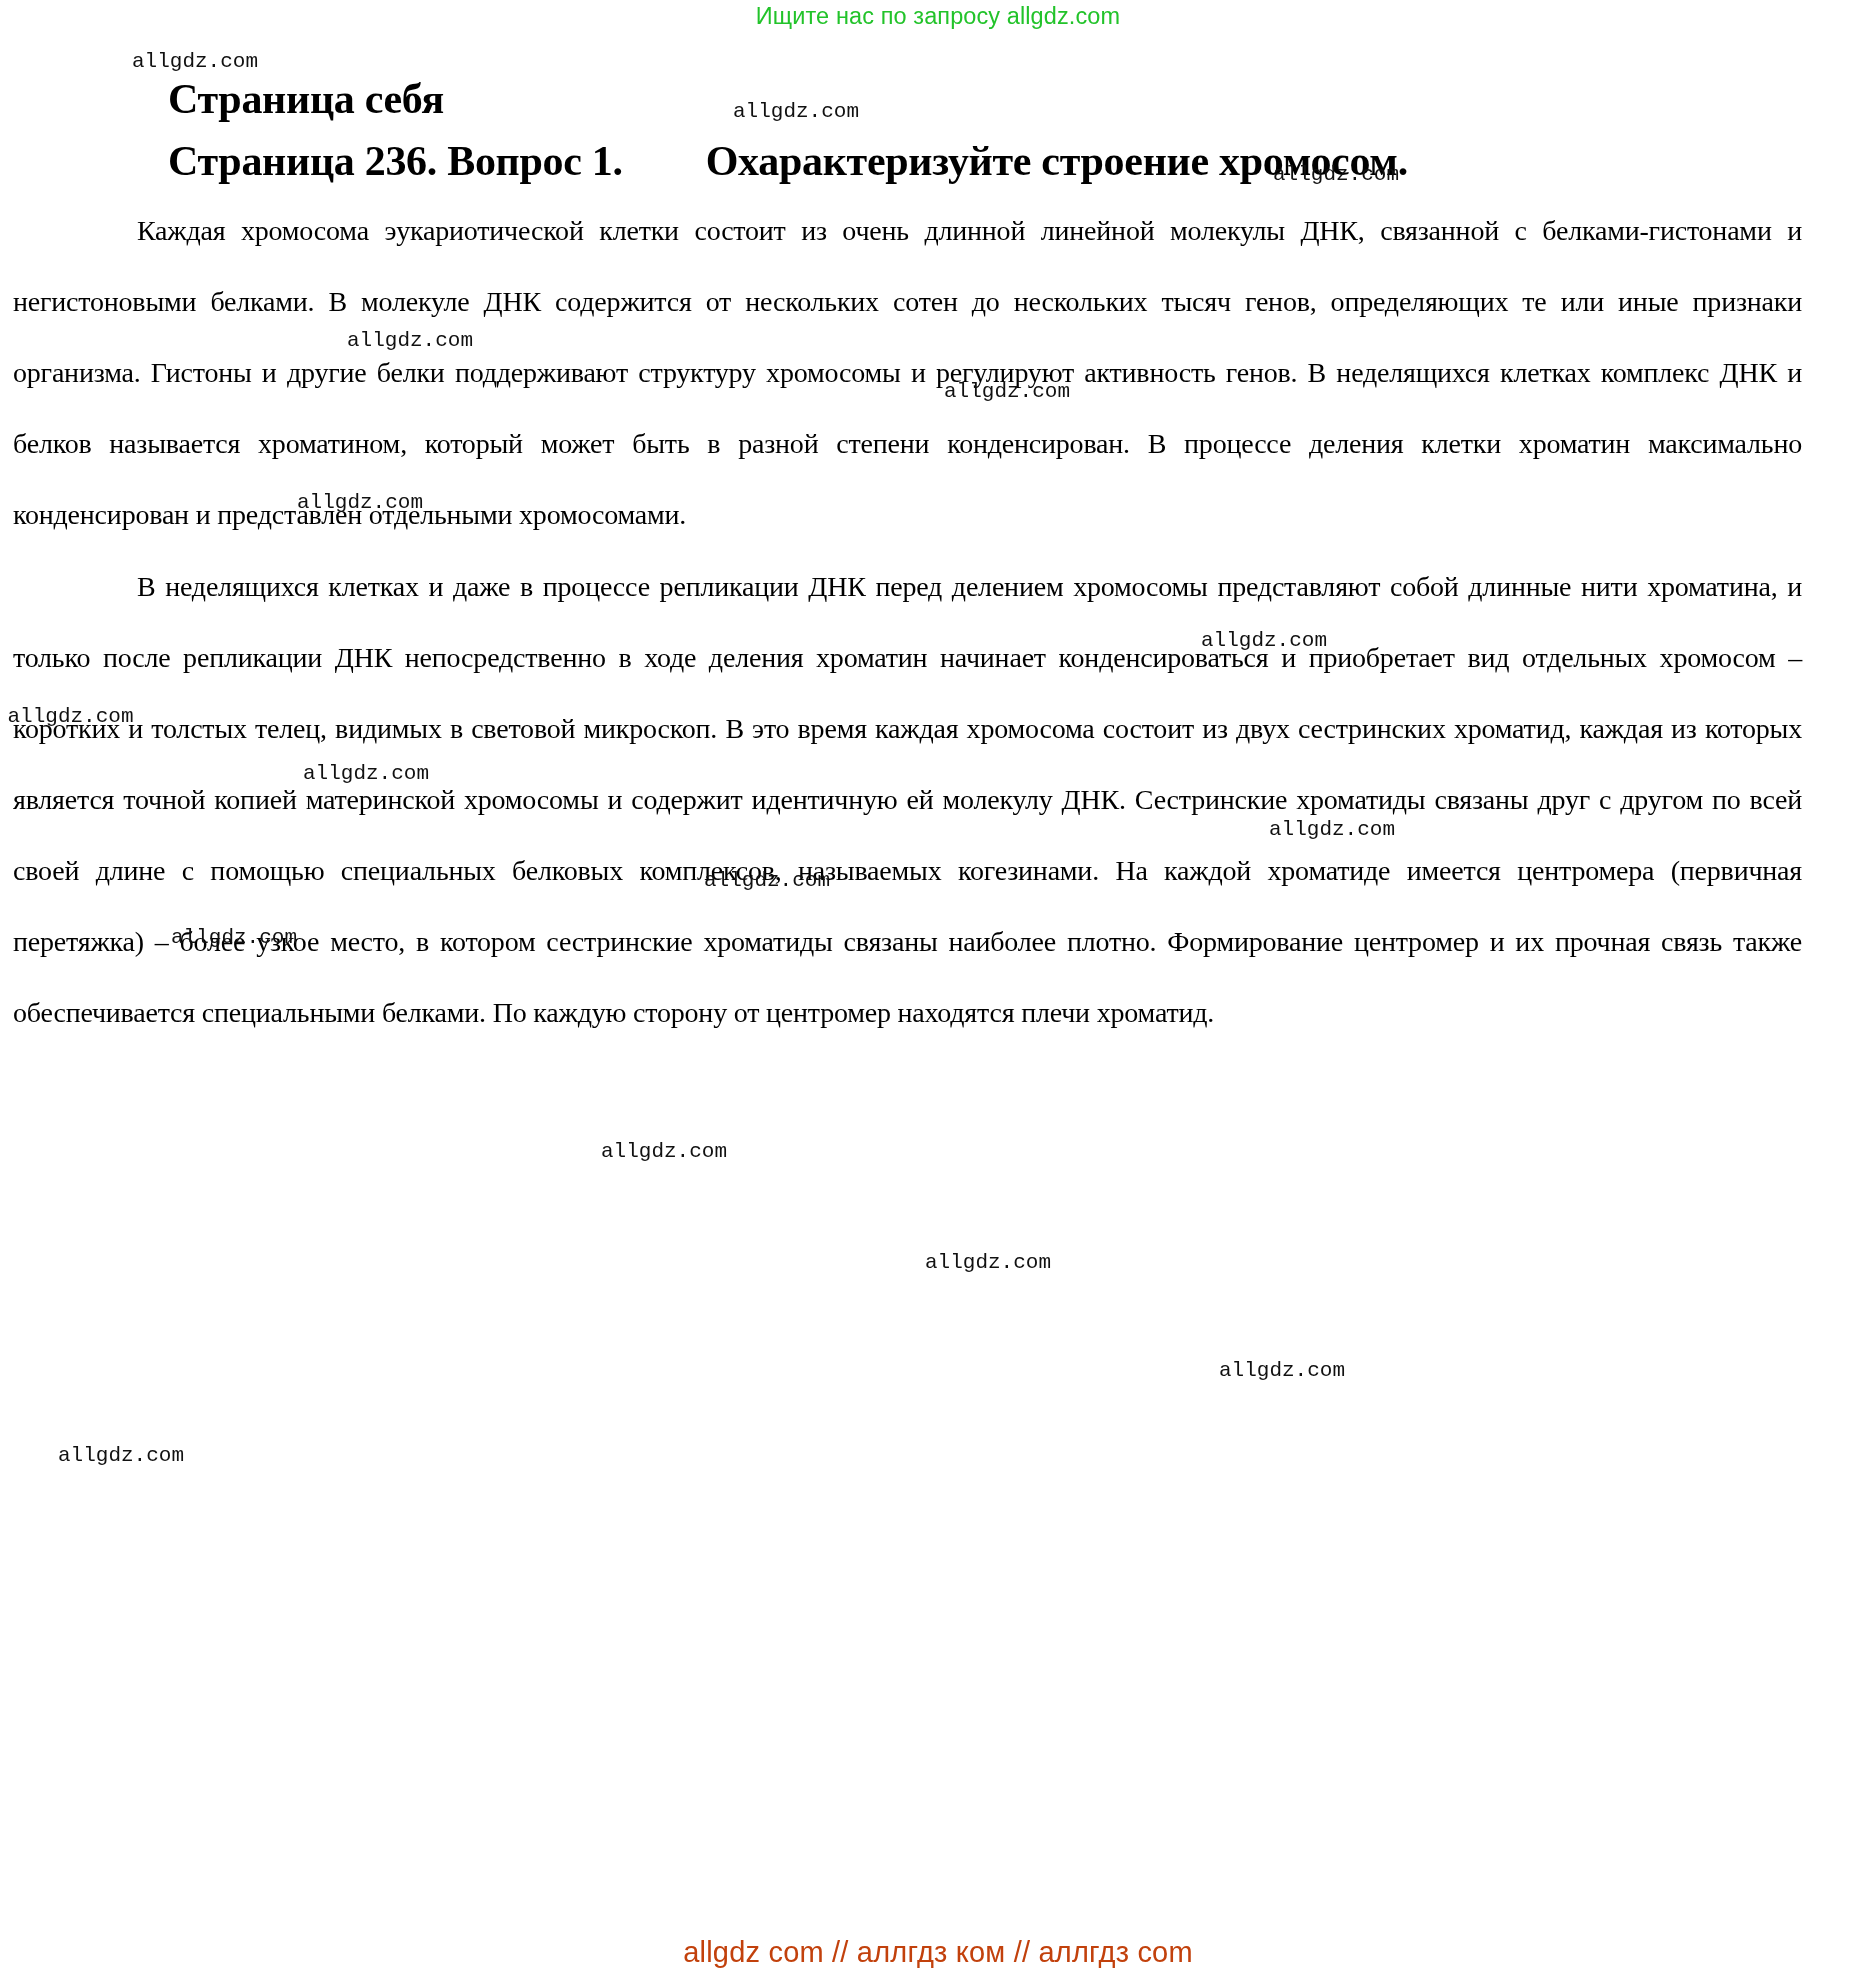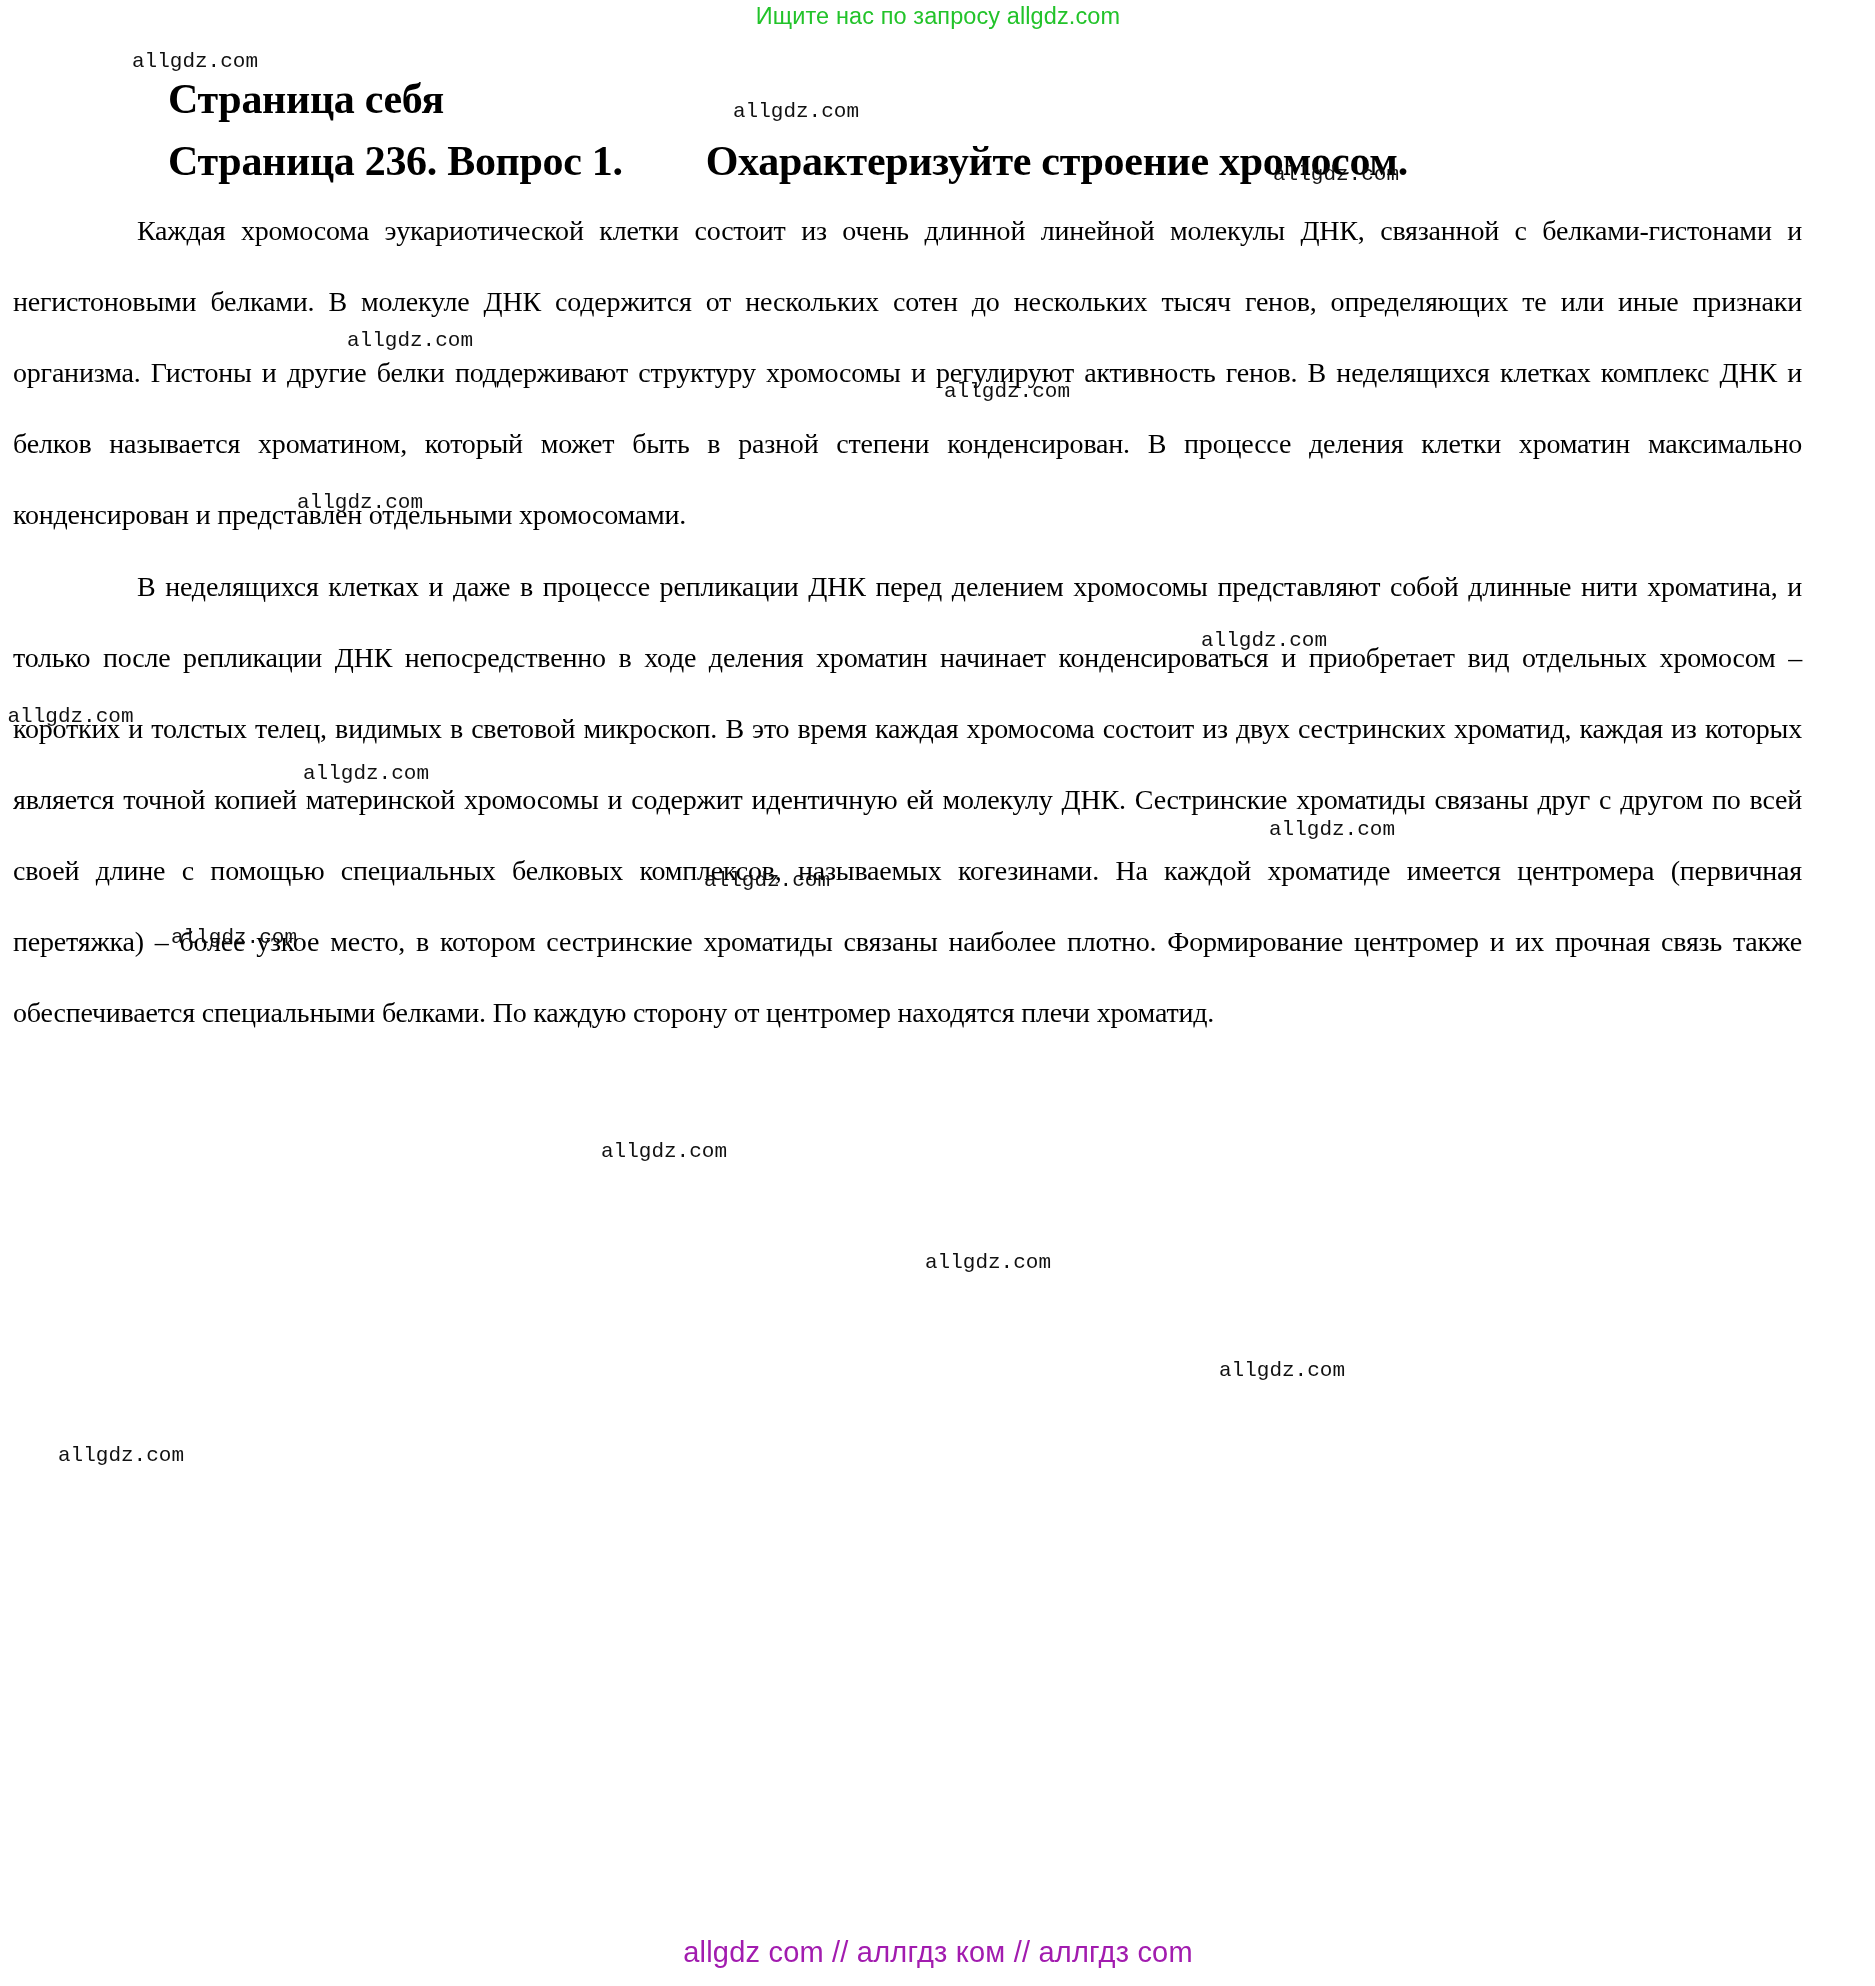--- a/index.html
+++ b/index.html
@@ -112,21 +112,21 @@
     position: absolute;
     left: 0;
     bottom: 17px;
     width: 1876px;
     text-align: center;
   }
   .footer-text {
     font-family: "Liberation Sans", "DejaVu Sans", sans-serif;
     font-size: 29px;
     line-height: 36px;
-    color: #a21caf;
+    color: #c2410c;
     white-space: nowrap;
     letter-spacing: 0.2px;
   }
 </style>
 </head>
 <body>
 
 <div class="page">
 
   <div class="promo-bar">

